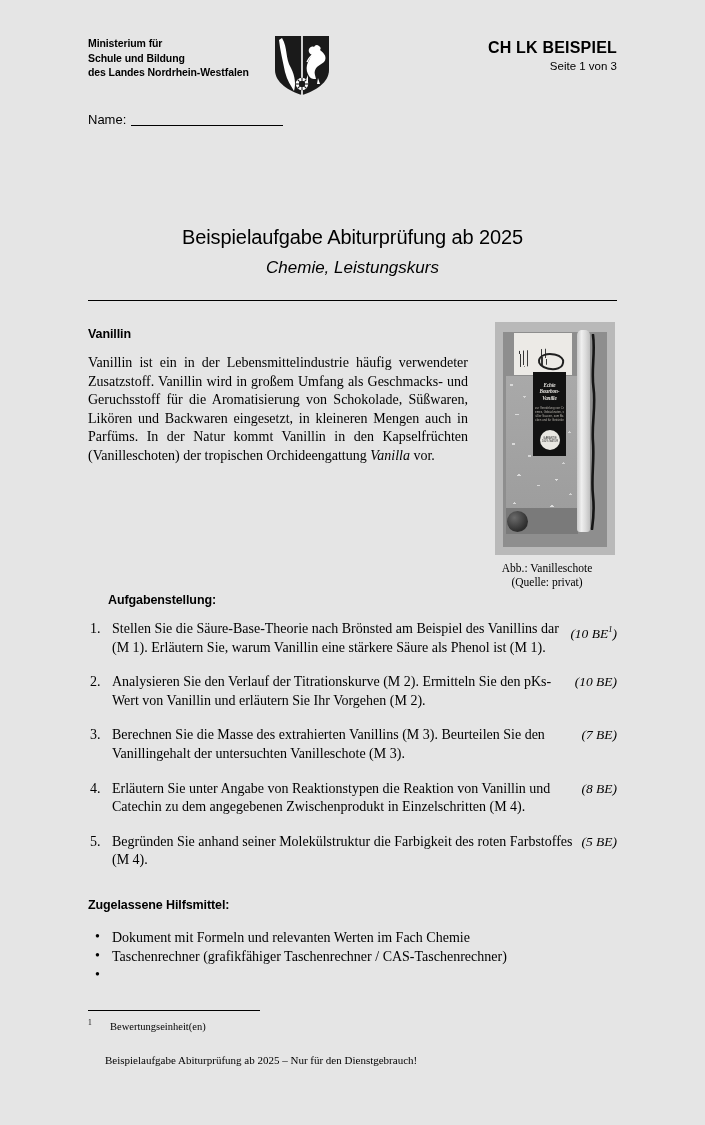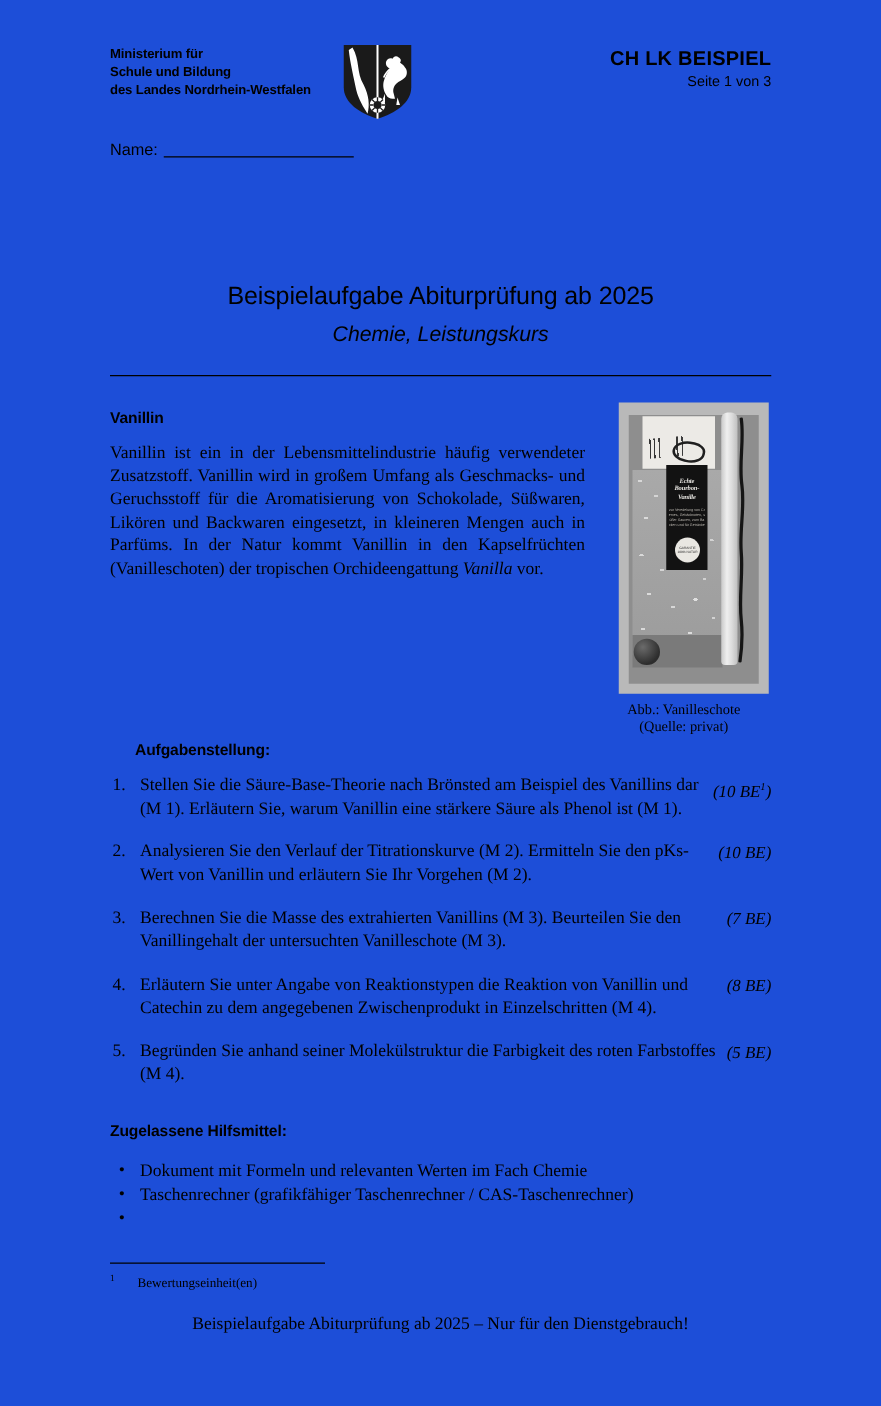--- a/index.html
+++ b/index.html
@@ -15,21 +15,21 @@
     overflow: hidden;
     font-family: "Liberation Serif", serif;
     color: #000000;
     -webkit-font-smoothing: antialiased;
   }
   .page {
     position: absolute;
     left: 0; top: 0;
     width: 705px;
     height: 1125px;
-    background: #1d4ed8;
+    background: #e5e5e5;
   }
 
   
   .header {
     position: absolute;
     left: 88px; top: 36px;
     width: 529px;
     height: 62px;
   }
   .ministry {
@@ -377,24 +377,23 @@
     white-space: nowrap;
   }
   .footnote .fn-mark {
     display: inline-block;
     width: 22px;
     font-size: 7.5px;
     vertical-align: super;
   }
   .page-footer {
     position: absolute;
-    left: 88px; top: 1053px;
+    left: 105px; top: 1053px;
     width: 529px;
-    text-align: center;
-    font-size: 14px;
+    font-size: 11px;
     line-height: 14px;
   }
 </style>
 </head>
 <body>
 
 <div class="page">
 
   <div class="header">
     <div class="ministry">

